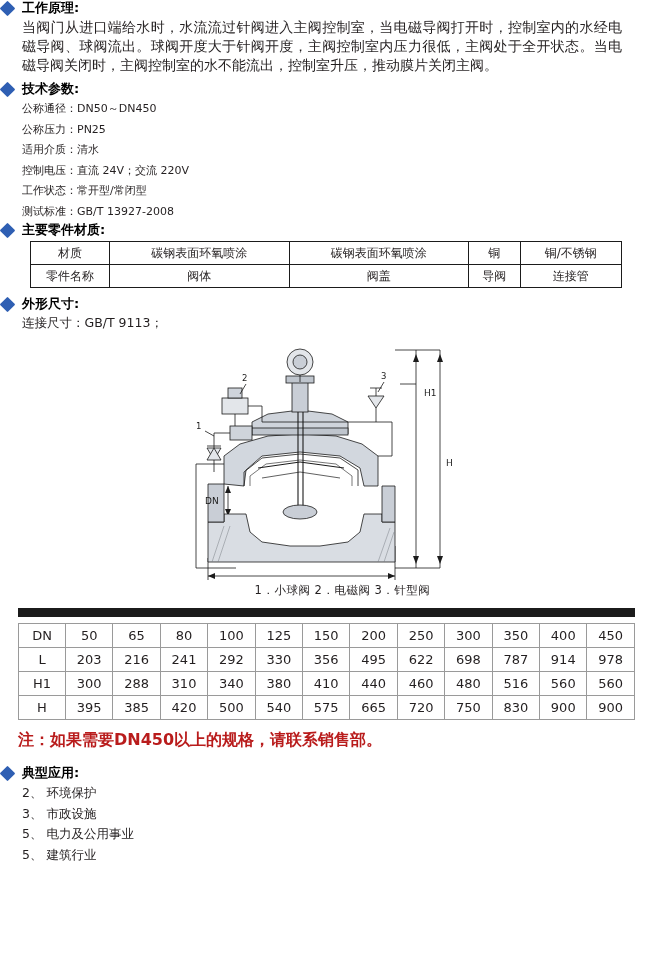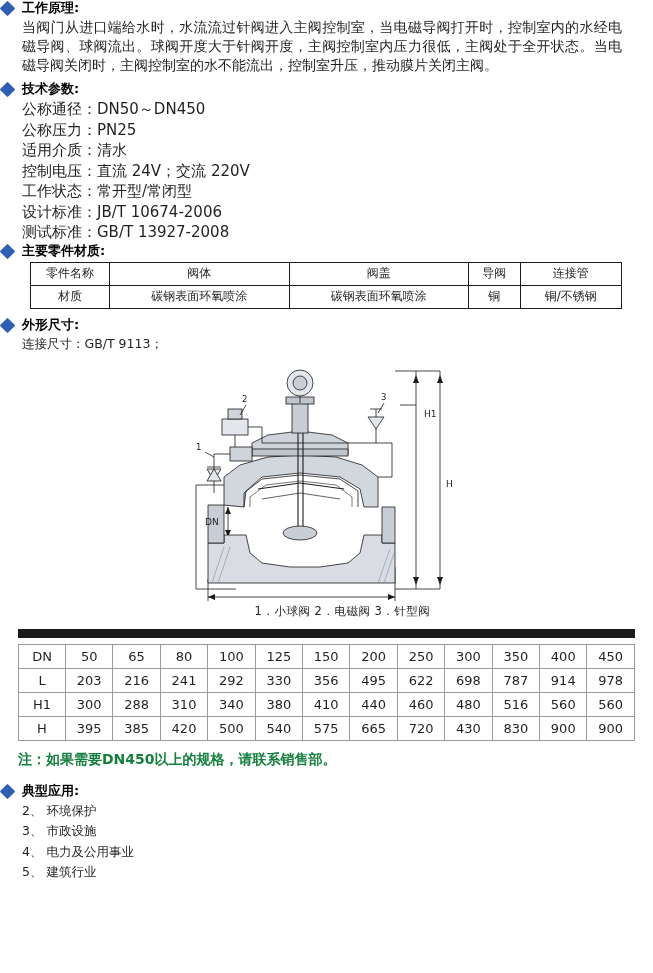--- a/index.html
+++ b/index.html
@@ -28,21 +28,21 @@
 
   .para {
     margin:2px 0 6px 22px;
     line-height:19px;
     font-size:14px;
     text-align:justify;
     width:600px;
   }
 
   .spec-list { margin:2px 0 0 22px; }
-  .spec-list div { line-height:20.5px; font-size:15px; }
+  .spec-list div { line-height:20.5px; font-size:11px; }
 
   
   table.mat {
     border-collapse:collapse;
     margin:4px 0 0 30px;
     width:592px;
     font-size:12px;
   }
   table.mat td {
     border:1px solid #1b1b1b;
@@ -71,21 +71,21 @@
   }
   table.dim th, table.dim td {
     border:1px solid #9a9a9a;
     text-align:center;
     height:21px;
     font-weight:normal;
   }
   table.dim td.rowlab { width:44px; }
   .dimtop { height:9px; background:#1b1b1b; width:617px; margin-left:18px; }
 
-  .note { margin:10px 0 0 18px; font-weight:bold; color:#15803d; font-size:14px; }
+  .note { margin:10px 0 0 18px; font-weight:bold; color:#b91c1c; font-size:16px; }
 
   .applist { margin:3px 0 0 22px; }
   .applist div { line-height:20.5px; font-size:12.5px; }
 </style>
 </head>
 <body>
 
 <div class="page">
 
   <div class="sect">
@@ -97,43 +97,42 @@
   <div class="sect">
     <span class="diamond"></span>
     <span class="sect-title">技术参数:</span>
   </div>
   <div class="spec-list">
     <div>公称通径：DN50～DN450</div>
     <div>公称压力：PN25</div>
     <div>适用介质：清水</div>
     <div>控制电压：直流 24V；交流 220V</div>
     <div>工作状态：常开型/常闭型</div>
-    <div>设计标准：JB/T 10674-2006</div>
     <div>测试标准：GB/T 13927-2008</div>
   </div>
 
   <div class="sect" style="margin-top:0">
     <span class="diamond"></span>
     <span class="sect-title">主要零件材质:</span>
   </div>
   <table class="mat">
     <tbody>
         <tr>
+      <td class="lbl">材质</td>
+      <td>碳钢表面环氧喷涂</td>
+      <td>碳钢表面环氧喷涂</td>
+      <td>铜</td>
+      <td>铜/不锈钢</td>
+    </tr>
+    <tr>
       <td class="lbl">零件名称</td>
       <td>阀体</td>
       <td>阀盖</td>
       <td>导阀</td>
       <td>连接管</td>
-    </tr>
-    <tr>
-      <td class="lbl">材质</td>
-      <td>碳钢表面环氧喷涂</td>
-      <td>碳钢表面环氧喷涂</td>
-      <td>铜</td>
-      <td>铜/不锈钢</td>
     </tr>
   </tbody>
     </table>
 
   <div class="sect" style="margin-top:8px">
     <span class="diamond"></span>
     <span class="sect-title">外形尺寸:</span>
   </div>
   <div class="subnote">连接尺寸：GB/T 9113；</div>
 
@@ -288,34 +287,34 @@
     <tr>
       <td class="rowlab">H</td>
       <td>395</td>
       <td>385</td>
       <td>420</td>
       <td>500</td>
       <td>540</td>
       <td>575</td>
       <td>665</td>
       <td>720</td>
-      <td>430</td>
+      <td>750</td>
       <td>830</td>
       <td>900</td>
       <td>900</td>
     </tr>
   </tbody>
     </table>
 
   <div class="note">注：如果需要DN450以上的规格，请联系销售部。</div>
 
   <div class="sect" style="margin-top:14px">
     <span class="diamond"></span>
     <span class="sect-title">典型应用:</span>
   </div>
   <div class="applist">
     <div>2、  环境保护</div>
     <div>3、  市政设施</div>
-    <div>4、  电力及公用事业</div>
+    <div>5、  电力及公用事业</div>
     <div>5、  建筑行业</div>
   </div>
 
 </div>
 
 </body></html>

